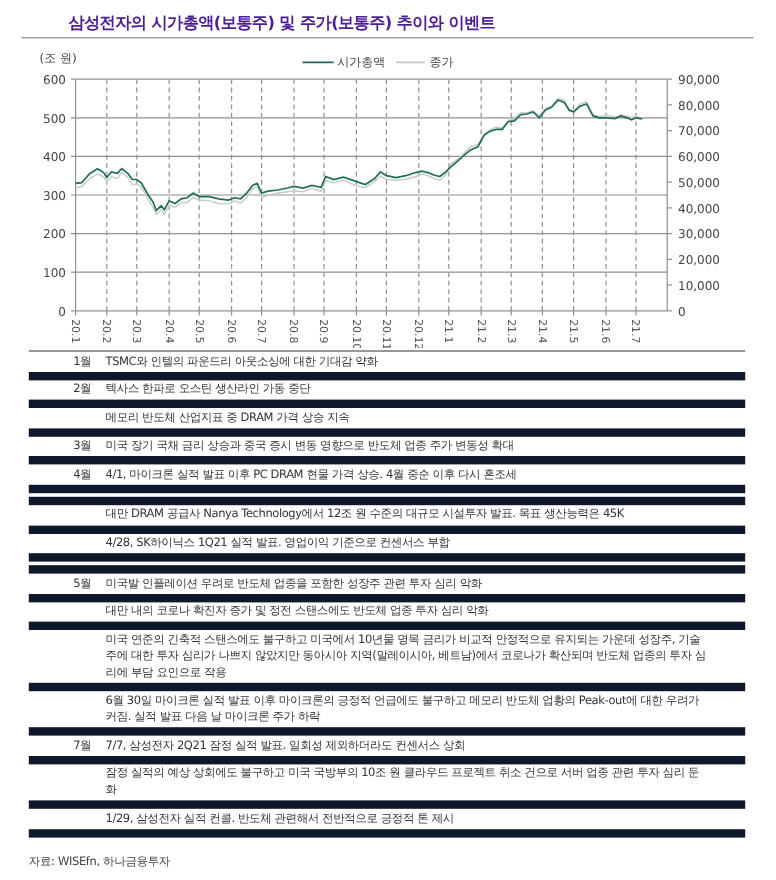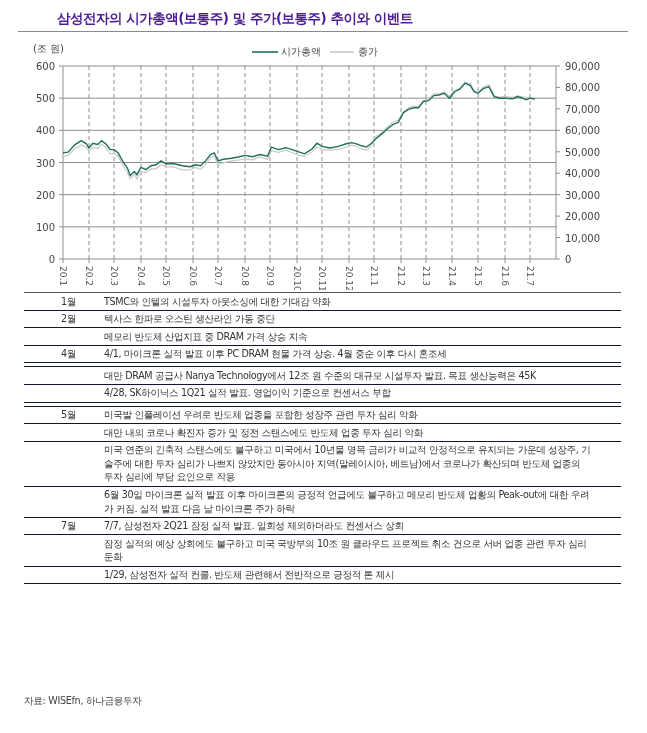--- a/index.html
+++ b/index.html
@@ -5,24 +5,24 @@
   html, body { margin: 0; padding: 0; background: #ffffff; }
   body { width: 647px; height: 733px; position: relative; overflow: hidden;
          font-family: "DejaVu Sans", "Liberation Sans", sans-serif; color: #333; }
   .title { position: absolute; left: 57px; top: 10px; font-size: 13.5px; font-weight: bold; color: #4c1d95; letter-spacing: -0.5px; }
   .title-rule { position: absolute; left: 18px; top: 31px; width: 610px; height: 0; border-top: 1px solid #8a8a8a; }
   .chart-svg { position: absolute; left: 0; top: 35px; }
   .axis-text { font-size: 10px; fill: #444; font-family: "DejaVu Sans", sans-serif; }
   .tick-text { font-size: 9px; fill: #555; font-family: "DejaVu Sans", sans-serif; }
   .legend-text { font-size: 10px; fill: #444; font-family: "DejaVu Sans", sans-serif; }
   .events { position: absolute; left: 24px; top: 292px; width: 597px; border-top: 1px solid #555; font-size: 9.6px; color: #333; letter-spacing: -0.35px; }
-  .ev-row { display: flex; border-bottom: 1px solid #0f172a; line-height: 13.6px; padding: 1.5px 0 1.5px 0; gap: 16px; }
+  .ev-row { display: flex; border-bottom: 7px solid #0f172a; line-height: 13.6px; padding: 1.5px 0 1.5px 0; }
   .ev-month { width: 64px; text-align: right; padding-right: 12px; box-sizing: border-box; flex: none; }
   .ev-text { flex: 1; padding-right: 30px; }
-  .source { position: absolute; left: 24px; top: 695px; font-size: 9.6px; color: #444; letter-spacing: -0.3px; }
+  .source { position: absolute; left: 24px; top: 712px; font-size: 9.6px; color: #444; letter-spacing: -0.3px; }
 </style>
 </head>
 <body>
 
 <div class="title">삼성전자의 시가총액(보통주) 및 주가(보통주) 추이와 이벤트</div>
 <div class="title-rule"></div>
 
 <svg class="chart-svg" width="647" height="255" viewBox="0 35 647 255" xmlns="http://www.w3.org/2000/svg">
   <g id="grid">
       <line x1="63" x2="556" y1="226.83333333333334" y2="226.83333333333334" stroke="#8f8f8f" stroke-width="1"></line>
@@ -142,31 +142,35 @@
       <line x1="505" x2="505" y1="259" y2="263" stroke="#8f8f8f"></line>
       <text x="0" y="0" class="tick-text" transform="translate(502,266) rotate(90)">21.6</text>
       <line x1="530" x2="530" y1="259" y2="263" stroke="#8f8f8f"></line>
       <text x="0" y="0" class="tick-text" transform="translate(527,266) rotate(90)">21.7</text>
     </g>
 </svg>
 
 <div class="events" id="events">
     <div class="ev-row">
       <div class="ev-month">1월</div>
-      <div class="ev-text">TSMC와 인텔의 시설투자 아웃소싱에 대한 기대감 약화</div>
+      <div class="ev-text">TSMC와 인텔의 파운드리 아웃소싱에 대한 기대감 약화</div>
     </div>
     <div class="ev-row">
       <div class="ev-month">2월</div>
       <div class="ev-text">텍사스 한파로 오스틴 생산라인 가동 중단</div>
     </div>
     <div class="ev-row">
       <div class="ev-month"></div>
       <div class="ev-text">메모리 반도체 산업지표 중 DRAM 가격 상승 지속</div>
     </div>
     <div class="ev-row">
+      <div class="ev-month">3월</div>
+      <div class="ev-text">미국 장기 국채 금리 상승과 중국 증시 변동 영향으로 반도체 업종 주가 변동성 확대</div>
+    </div>
+    <div class="ev-row">
       <div class="ev-month">4월</div>
       <div class="ev-text">4/1, 마이크론 실적 발표 이후 PC DRAM 현물 가격 상승. 4월 중순 이후 다시 혼조세</div>
     </div>
     <div class="ev-row">
       <div class="ev-month"></div>
     </div>
     <div class="ev-row">
       <div class="ev-month"></div>
       <div class="ev-text">대만 DRAM 공급사 Nanya Technology에서 12조 원 수준의 대규모 시설투자 발표. 목표 생산능력은 45K</div>
     </div>

